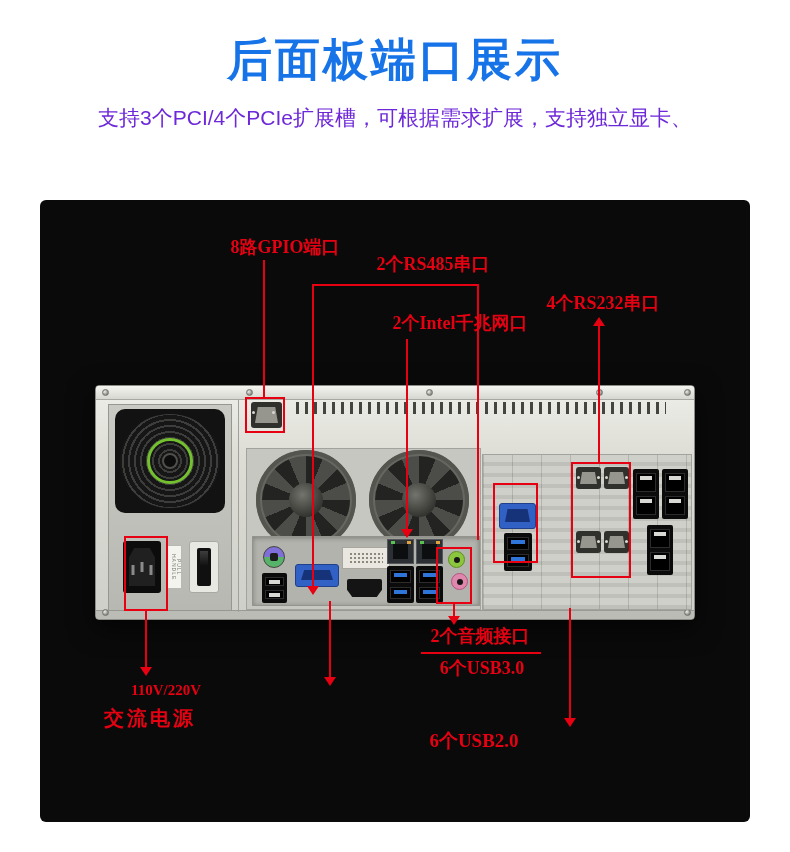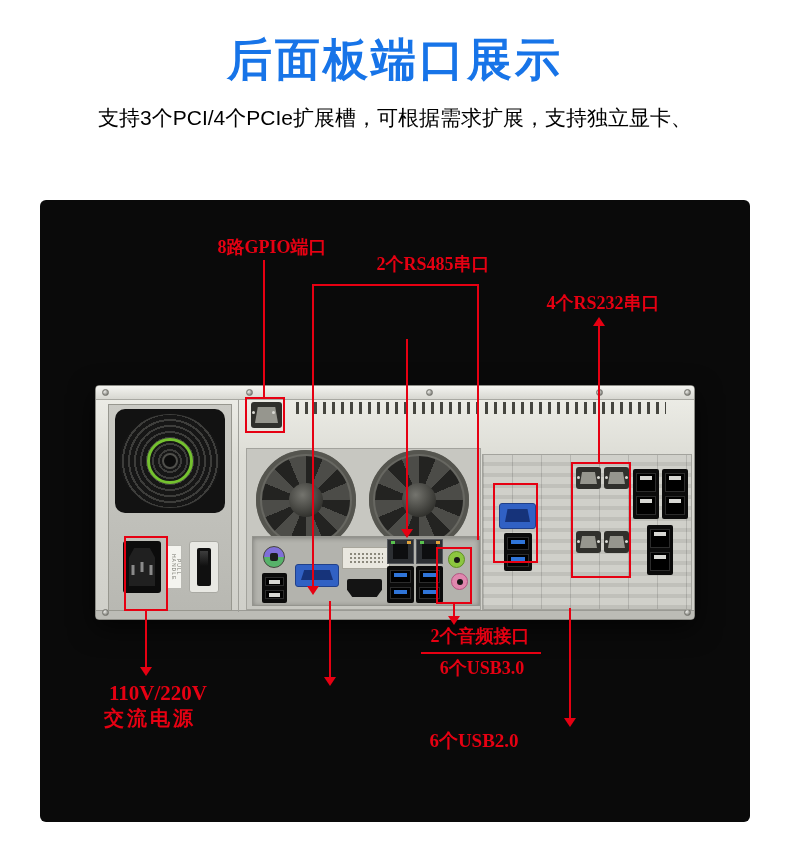--- a/index.html
+++ b/index.html
@@ -4,21 +4,21 @@
 <style>
   * { margin:0; padding:0; box-sizing:border-box; }
   html,body { background:#ffffff; }
   .page { position:relative; width:790px; height:852px; background:#fff; overflow:hidden;
           font-family:"Liberation Sans","DejaVu Sans",sans-serif; }
 
   
   .title { position:absolute; left:0; right:0; top:30px; text-align:center;
            font-size:45px; font-weight:800; letter-spacing:3px; color:var(--title-blue,#1774e8); }
   .desc { position:absolute; left:0; right:0; top:99px; text-align:center;
-          font-size:21px; line-height:37px; color:#000000; }
+          font-size:21px; line-height:37px; color:#6d28d9; }
 
   
   .hero { position:absolute; left:40px; top:200px; width:710px; height:622px;
           background:var(--panel-bg,#0a0a0a); border-radius:6px; overflow:hidden; }
 
   
   .chassis { position:absolute; left:55px; top:185px; width:600px; height:235px;
              background:linear-gradient(180deg,#efefe9 0%,#dddd d6 30%,#cfcfc9 100%);
              background:linear-gradient(180deg,#efefe9 0%,#ddddd6 30%,#cfcfc9 100%);
              border:1px solid #8d8d87; border-radius:4px; box-shadow:0 8px 26px rgba(0,0,0,.65); }
@@ -195,43 +195,44 @@
           <div class="usb-slot"></div>
           <div class="usb-slot"></div>
         </div>
         <div class="usb-tower" style="left:164px;top:70px;width:26px;height:50px;">
           <div class="usb-slot"></div>
           <div class="usb-slot"></div>
         </div>
       </div>
     </div>
 
-    <div class="ann-label" style="left:232px;top:37px;">8路GPIO端口</div>
+    <div class="ann-label" style="left:245px;top:37px;">8路GPIO端口</div>
     <div class="ann-line" style="left:223px;top:60px;width:2px;height:137px;"></div>
     <div class="ann-box" style="left:205px;top:197px;width:40px;height:36px;"></div>
 
     <div class="ann-label" style="left:393px;top:54px;">2个RS485串口</div>
     <div class="ann-line" style="left:272px;top:84px;width:167px;height:2px;"></div>
     <div class="ann-line" style="left:272px;top:84px;width:2px;height:302px;"></div>
     <div class="arrow-down" style="left:267px;top:386px;"></div>
     <div class="ann-line" style="left:437px;top:84px;width:2px;height:256px;"></div>
     <div class="ann-box" style="left:453px;top:283px;width:45px;height:80px;"></div>
 
+    <div class="ann-label" style="left:420px;top:113px;">2个Intel千兆网口</div>
     <div class="ann-line" style="left:366px;top:139px;width:2px;height:190px;"></div>
     <div class="arrow-down" style="left:361px;top:329px;"></div>
 
     <div class="ann-label" style="left:563px;top:93px;">4个RS232串口</div>
     <div class="arrow-up" style="left:553px;top:117px;"></div>
     <div class="ann-line" style="left:558px;top:126px;width:2px;height:136px;"></div>
     <div class="ann-box" style="left:531px;top:262px;width:60px;height:116px;"></div>
 
     <div class="ann-box" style="left:84px;top:336px;width:44px;height:75px;"></div>
     <div class="ann-line" style="left:105px;top:411px;width:2px;height:56px;"></div>
     <div class="arrow-down" style="left:100px;top:467px;"></div>
-    <div class="ann-label" style="left:118px;top:481px;font-size:21px;">110V/220V</div>
+    <div class="ann-label" style="left:126px;top:481px;font-size:15px;">110V/220V</div>
     <div class="ann-label" style="left:110px;top:506px;font-size:20px;letter-spacing:3px;">交流电源</div>
 
     <div class="ann-line" style="left:289px;top:401px;width:2px;height:76px;"></div>
     <div class="arrow-down" style="left:284px;top:477px;"></div>
 
     <div class="ann-box" style="left:396px;top:347px;width:36px;height:57px;"></div>
     <div class="ann-line" style="left:413px;top:404px;width:2px;height:12px;"></div>
     <div class="arrow-down" style="left:408px;top:416px;"></div>
     <div class="ann-label" style="left:440px;top:426px;">2个音频接口</div>
 

